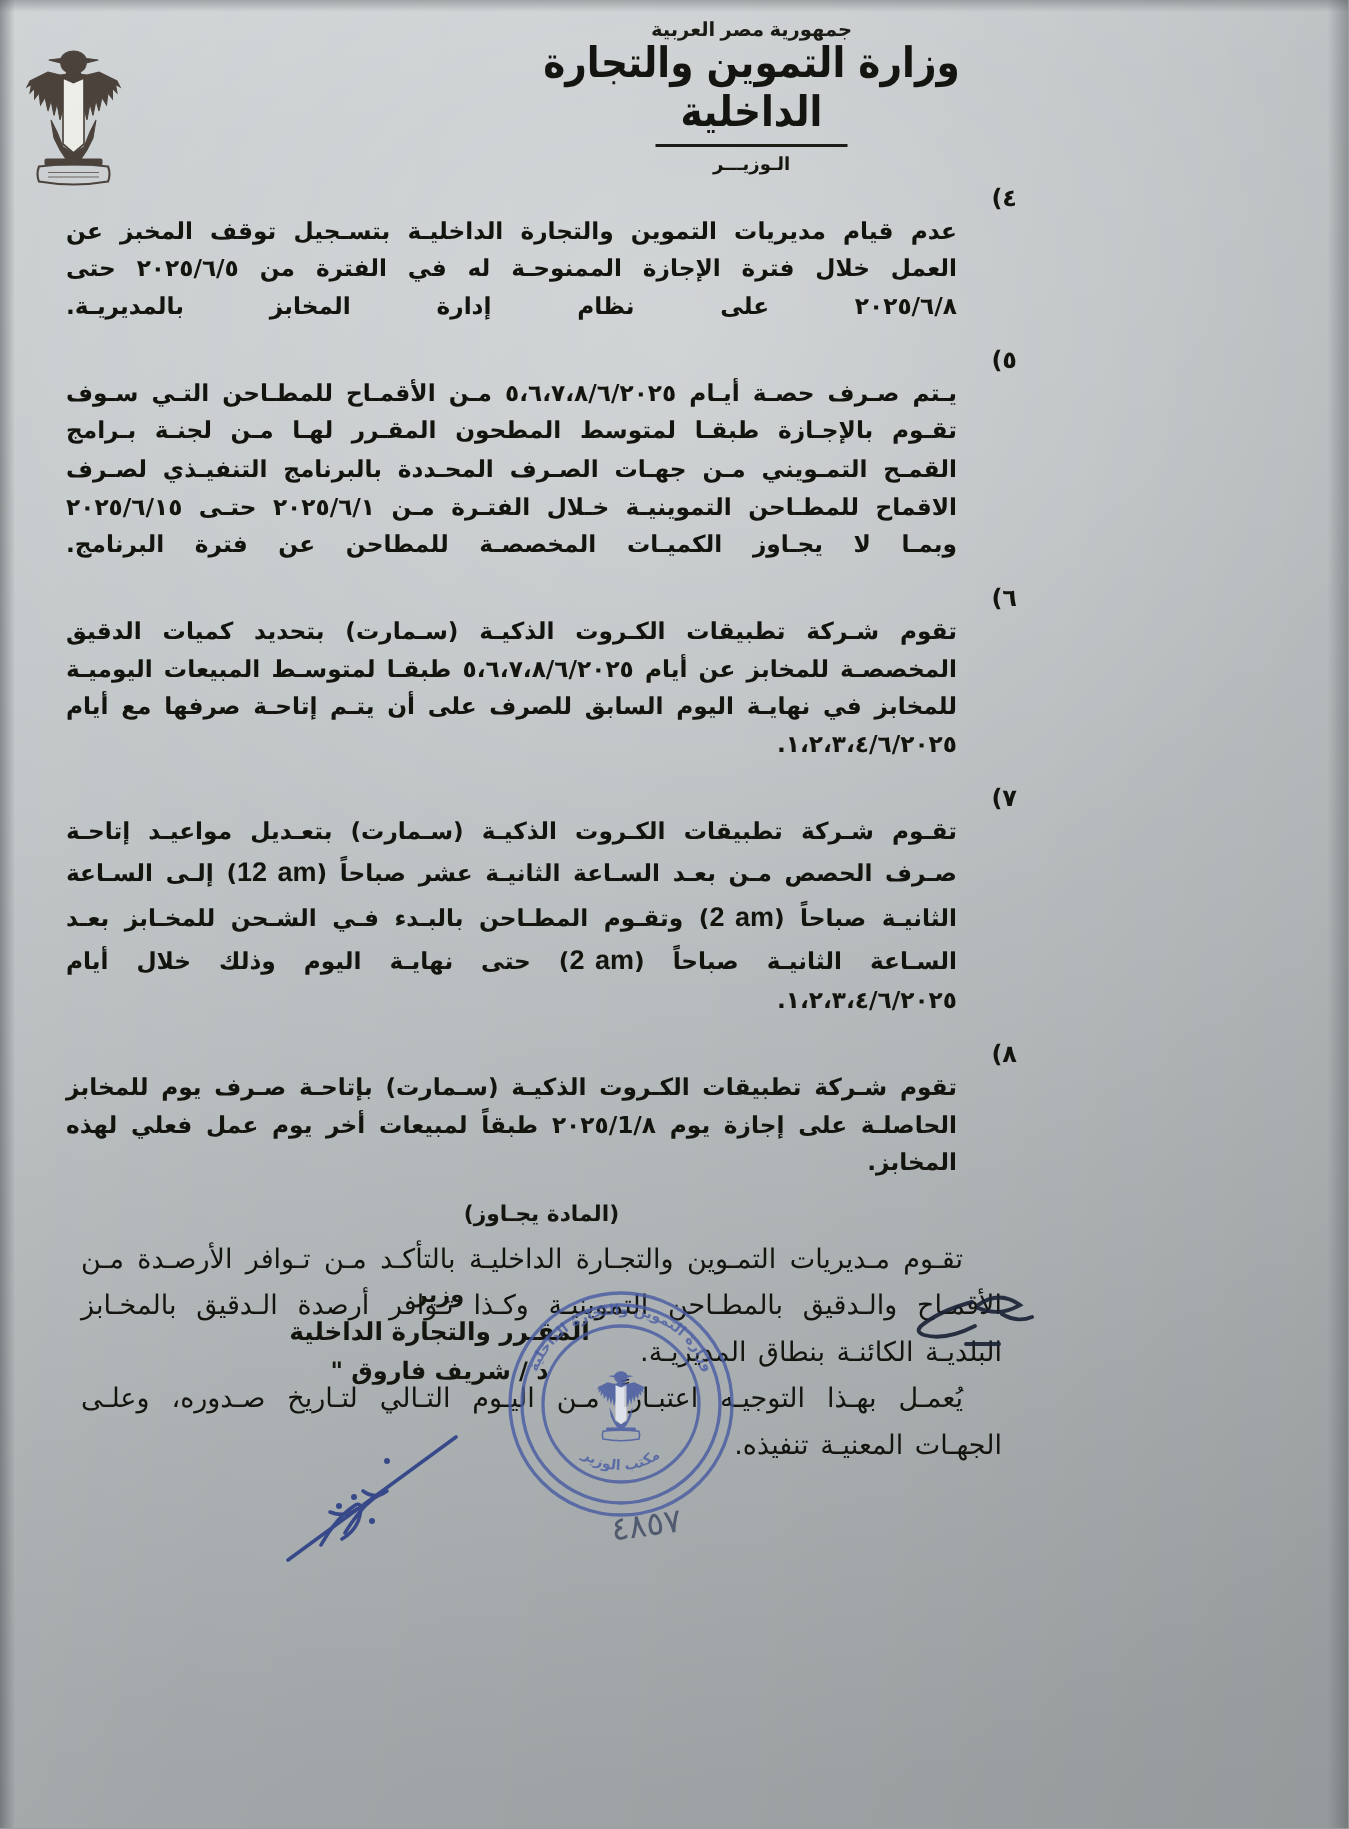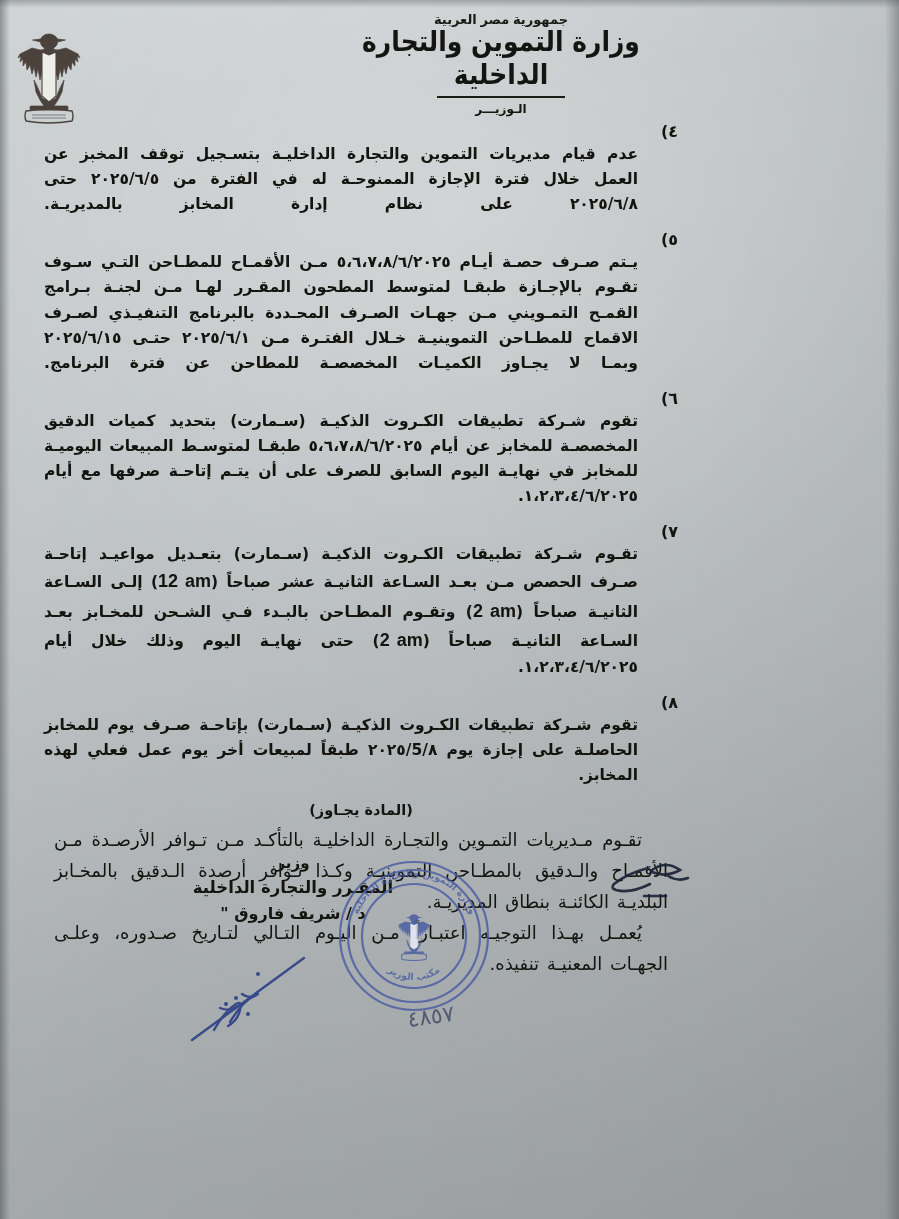--- a/index.html
+++ b/index.html
@@ -292,21 +292,21 @@
 
       <div class="clause">
         <div class="clause-num">٧)</div>
         <div class="clause-text">
           <span>تقـوم شـركة تطبيقات الكـروت الذكيـة (سـمارت) بتعـديل مواعيـد إتاحـة صـرف الحصص مـن بعـد السـاعة الثانيـة عشر صباحاً (</span><span class="ltr-chunk">12  am</span><span>) إلـى السـاعة الثانيـة صباحاً (</span><span class="ltr-chunk">2  am</span><span>) وتقـوم المطـاحن بالبـدء فـي الشـحن للمخـابز بعـد السـاعة الثانيـة صباحاً (</span><span class="ltr-chunk">2 am</span><span>) حتى نهايـة اليوم وذلك خلال أيام ١،٢،٣،٤/٦/٢٠٢٥.</span>
         </div>
       </div>
 
       <div class="clause">
         <div class="clause-num">٨)</div>
-        <div class="clause-text last-right">تقوم شـركة تطبيقات الكـروت الذكيـة (سـمارت) بإتاحـة صـرف يوم للمخابز الحاصلـة على إجازة يوم ٢٠٢٥/5/٨ طبقاً لمبيعات أخر يوم عمل فعلي لهذه المخابز.</div>
+        <div class="clause-text last-right">تقوم شـركة تطبيقات الكـروت الذكيـة (سـمارت) بإتاحـة صـرف يوم للمخابز الحاصلـة على إجازة يوم ٢٠٢٥/1/٨ طبقاً لمبيعات أخر يوم عمل فعلي لهذه المخابز.</div>
       </div>
 
       <div class="article-head">(المادة يجـاوز)</div>
       <div class="article-body">تقـوم مـديريات التمـوين والتجـارة الداخليـة بالتأكـد مـن تـوافر الأرصـدة مـن الأقمـاح والـدقيق بالمطـاحن التموينيـة وكـذا تـوافر أرصدة الـدقيق بالمخـابز البلديـة الكائنـة بنطاق المديريـة.</div>
 
       <div class="article-body">يُعمـل بهـذا التوجيـه اعتبـاراً مـن اليـوم التـالي لتـاريخ صـدوره، وعلـى الجهـات المعنيـة تنفيذه.</div>
     </div>
 
     <div class="sign-block">
       <div class="sign-role">وزير</div>

